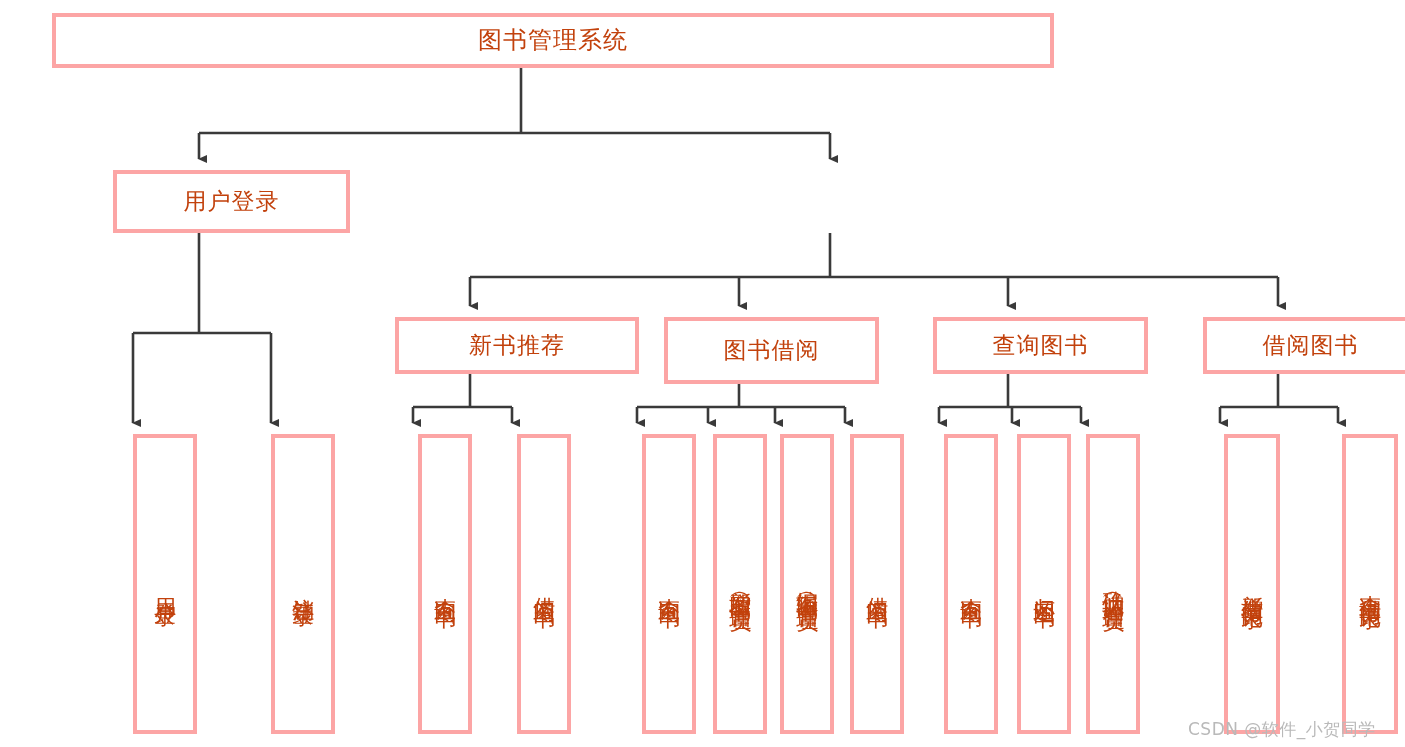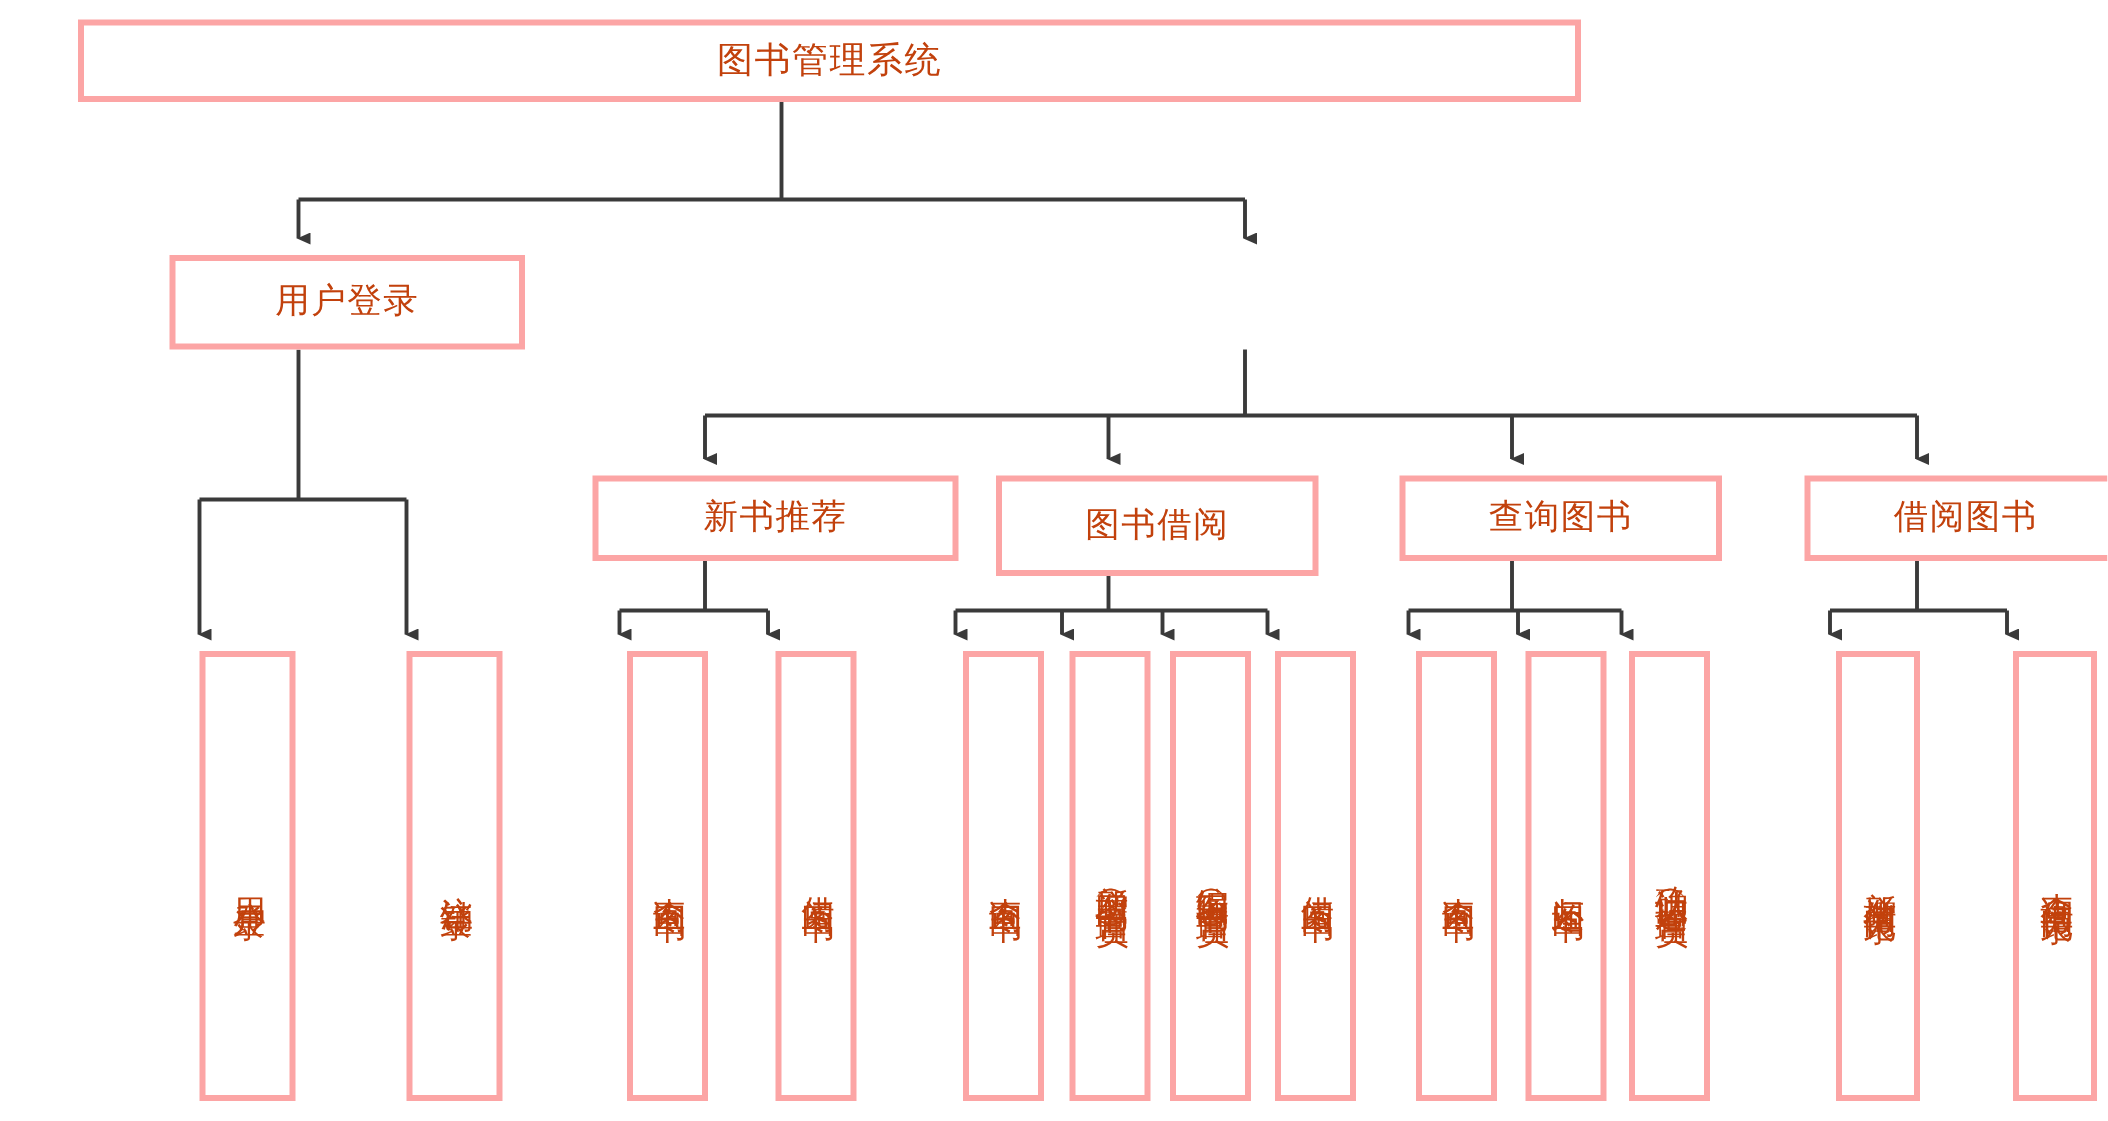--- a/index.html
+++ b/index.html
@@ -179,14 +179,15 @@
   <div class="node vertical" style="left: 1054px; top: 434px; width: 54px; height: 300px;">
     <span class="label" style="margin-top: 134.5px;">确认归还（管理员）</span>
   </div>
   <div class="node vertical" style="left: 1192px; top: 434px; width: 56px; height: 300px;">
     <span class="label" style="margin-top: 139px;">新增借阅记录</span>
   </div>
   <div class="node vertical" style="left: 1310px; top: 434px; width: 56px; height: 300px;">
     <span class="label" style="margin-top: 139px;">查询借阅记录</span>
   </div>
 
+  <div class="watermark" style="left: 1188px; top: 718px; color: rgb(185, 185, 185);">CSDN @软件_小贺同学</div>
 
 </div>
 
 </body></html>

